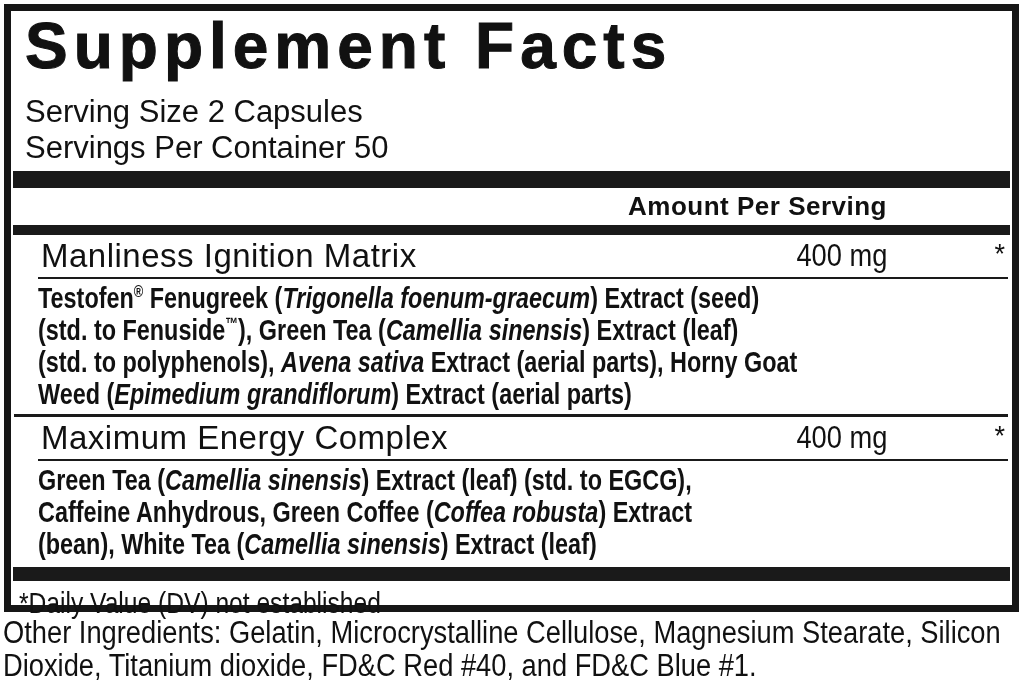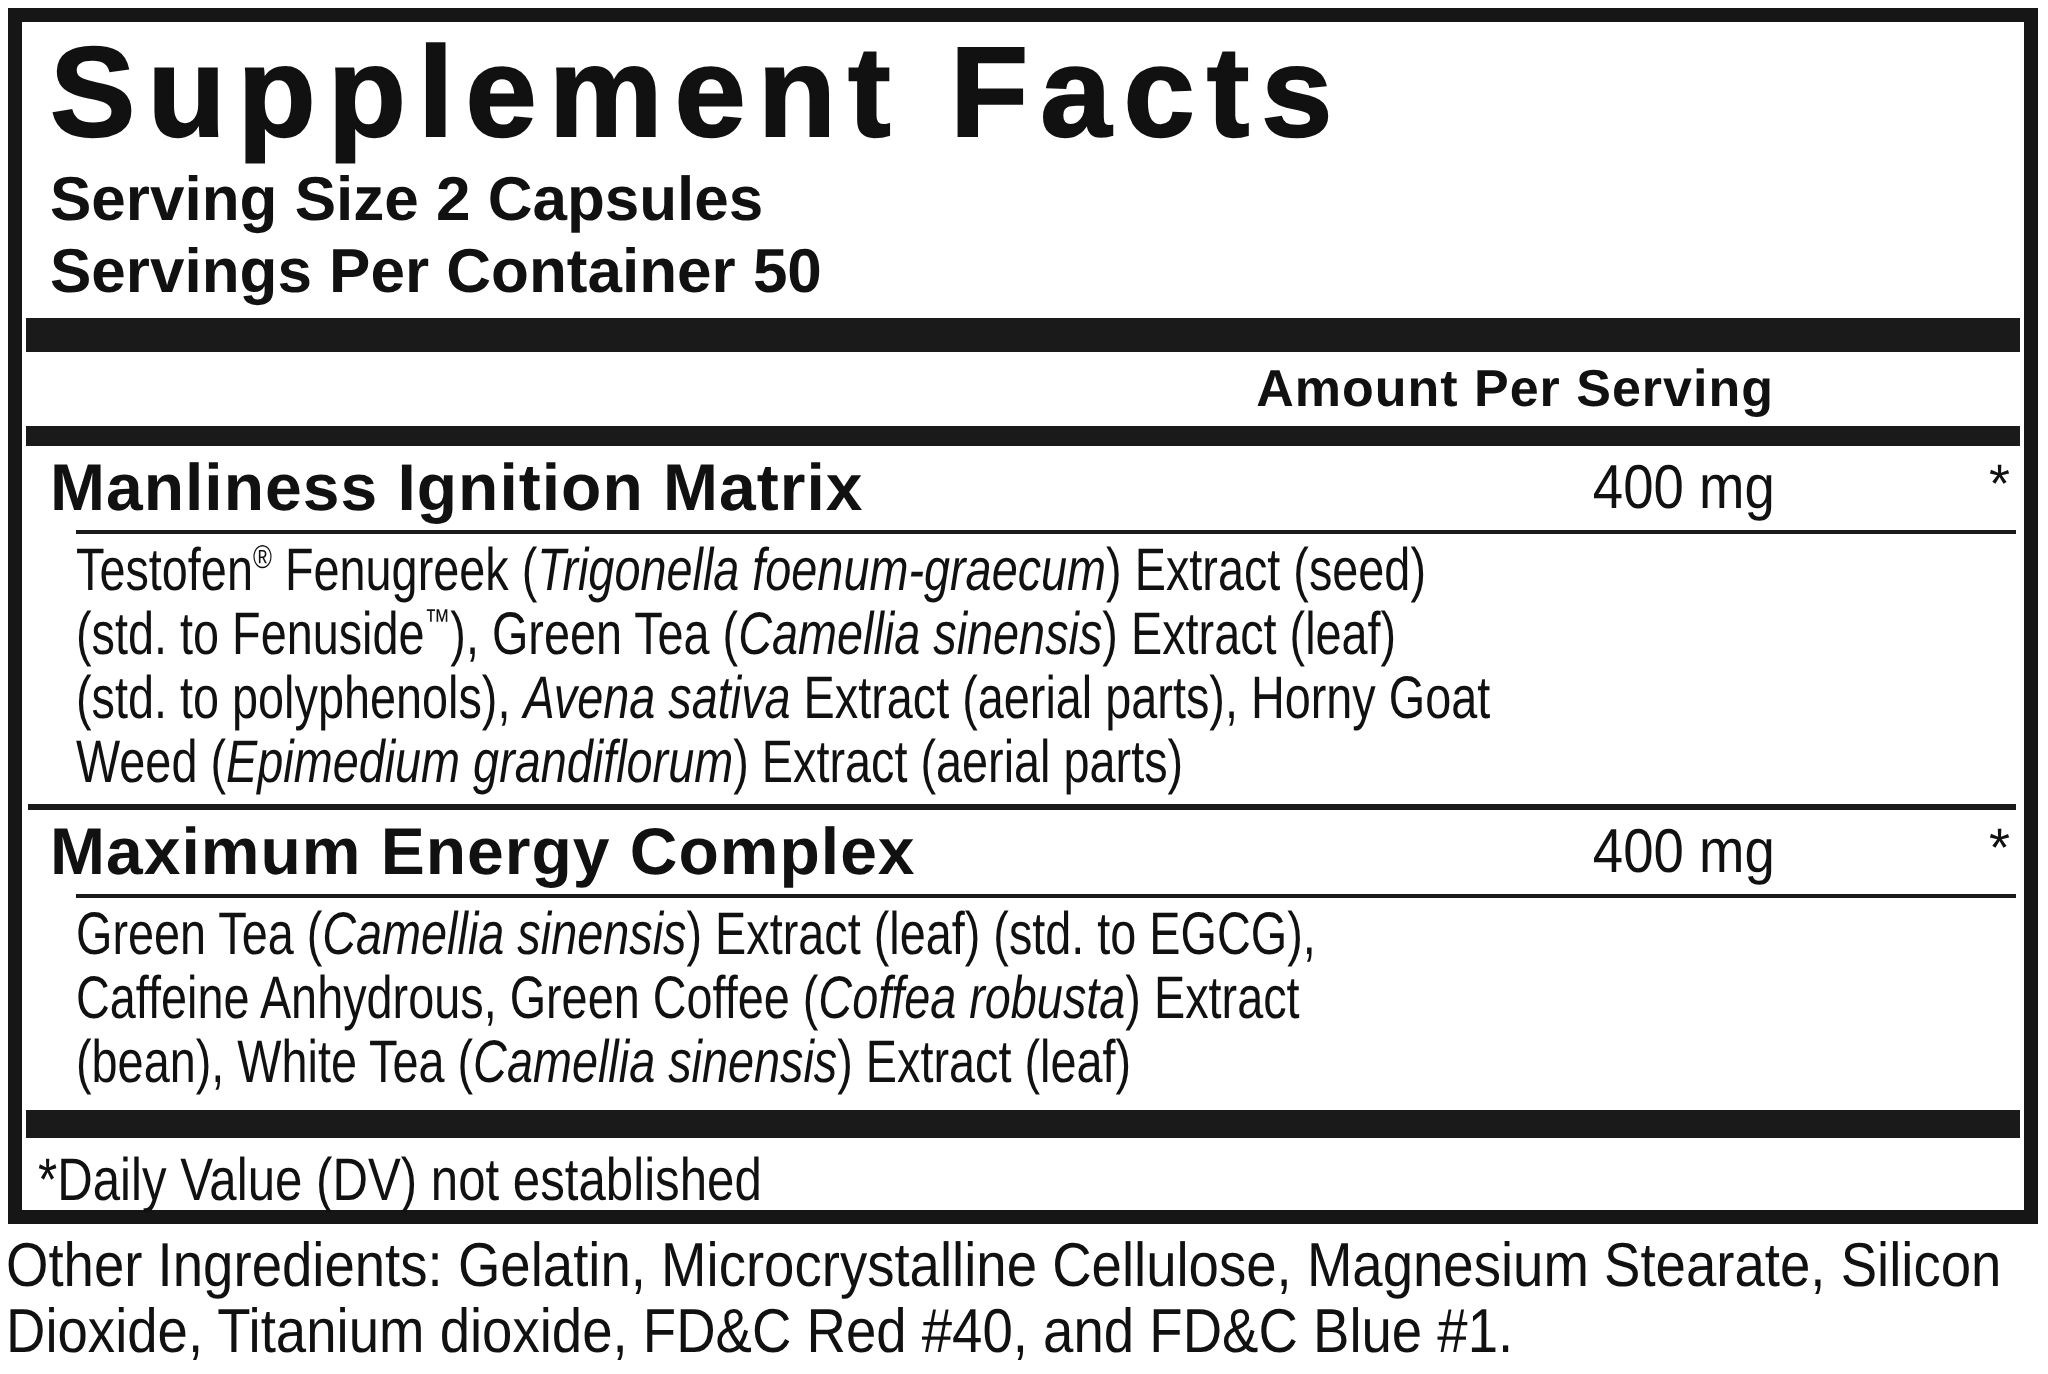--- a/index.html
+++ b/index.html
@@ -35,21 +35,21 @@
     letter-spacing: 6px;
     -webkit-text-stroke: 1px #111111;
     white-space: nowrap;
   }
   .serving-line {
     margin-left: 14px;
     font-size: 31px;
     line-height: 36px;
     white-space: nowrap;
   }
-  .serving-block { margin-top: 5px; font-weight: bold; }
+  .serving-block { margin-top: 17px; }
   .bar { background: #1a1a1a; margin: 0 2px; }
   .bar-thick  { height: 17px; margin-top: 5px; }
   .bar-medium { height: 10px; }
   .bar-bottom { height: 14px; margin-top: 7px; }
   .head-row {
     display: grid;
     grid-template-columns: 1fr auto 118px;
     align-items: center;
     height: 37px;
     padding: 0 7px 0 14px;
@@ -60,24 +60,25 @@
   .head-amount { text-align: right; letter-spacing: 0.5px; }
   .head-dv { text-align: right; letter-spacing: 0.5px; }
   .matrix-row {
     display: grid;
     grid-template-columns: 1fr auto 118px;
     align-items: center;
     height: 42px;
     padding: 0 7px 0 14px;
   }
   .matrix-name {
-    font-weight: bold;
+    font-weight: normal;
     font-size: 33px;
     letter-spacing: 0.5px;
     white-space: nowrap;
+    margin-left: 16px;
   }
   .matrix-amount {
     font-size: 31px;
     text-align: right;
     transform: scaleX(0.88);
     transform-origin: 100% 50%;
     white-space: nowrap;
   }
   .matrix-dv {
     text-align: right;
@@ -91,20 +92,21 @@
     margin: 0 4px 0 27px;
   }
   .rule-full {
     height: 3px;
     background: #1a1a1a;
     margin: 2px 4px 0 3px;
   }
   .ingredients {
     margin: 3px 4px 4px 27px;
     font-size: 30px;
+    font-weight: bold;
   }
   .ingredients .line {
     line-height: 32px;
     white-space: nowrap;
     transform: scaleX(0.78);
     transform-origin: 0 50%;
   }
   .it { font-style: italic; }
   sup { font-size: 55%; line-height: 0; }
   .footnote {

